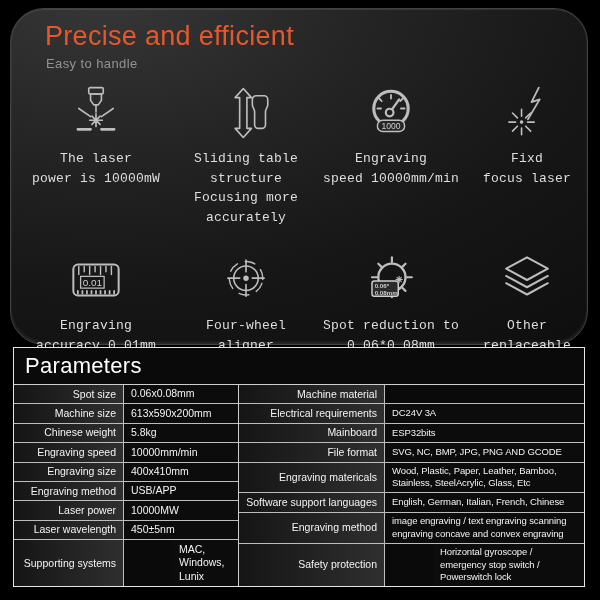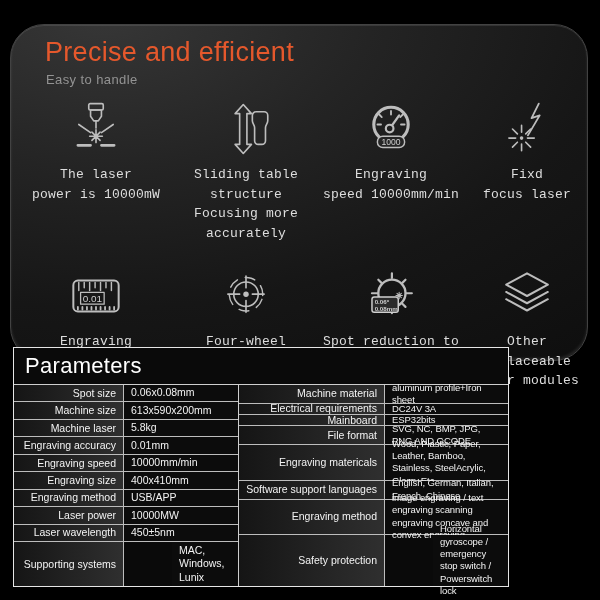--- a/index.html
+++ b/index.html
@@ -1,37 +1,37 @@
 <!DOCTYPE html>
 <html><head>
 <meta charset="utf-8">
 <style>
   html,body{margin:0;padding:0;background:#000;}
   body{width:600px;height:600px;position:relative;overflow:hidden;
        font-family:"Liberation Sans","DejaVu Sans",sans-serif;}
 
   
-  .hero{position:absolute;left:10px;top:24px;width:578px;height:337px;
+  .hero{position:absolute;left:10px;top:8px;width:578px;height:337px;
         box-sizing:border-box;border-radius:34px;
         background:radial-gradient(130% 130% at 16% -4%, #373737 0%, #242424 36%, #161616 68%, #0f0f0f 100%);
         border:1px solid #424242;
         box-shadow:inset 0 1px 0 rgba(255,255,255,.10), inset 0 -2px 3px rgba(255,255,255,.10);
         padding-top:12px;}
   .hero-title{margin:0 0 0 34px;font-size:27px;font-weight:500;letter-spacing:.3px;color:#e5582c;}
   .hero-subtitle{margin:4px 0 4px 35px;font-size:13px;color:#939393;letter-spacing:.4px;}
   .features{display:grid;grid-template-columns:150px 150px 140px 132px;
             padding-left:10px;margin-top:9px;row-gap:20px;}
   .feature{text-align:center;}
   .icon-box{height:62px;display:flex;align-items:flex-end;justify-content:center;margin-bottom:7px;}
   .caption{font-size:13px;line-height:1.5;color:#dedede;white-space:pre-line;letter-spacing:.2px;font-family:Liberation Mono, monospace;}
   .ic{stroke:#bdbdbd;fill:none;stroke-width:1.8;stroke-linecap:round;stroke-linejoin:round;display:block;}
   .ic text{stroke:none;fill:#cfcfcf;font-family:"Liberation Sans",sans-serif;}
 
   
-  .params{position:absolute;left:13px;top:347px;width:496px;height:240px;box-sizing:border-box;
+  .params{position:absolute;left:13px;top:347px;width:572px;height:240px;box-sizing:border-box;
           border:1.5px solid #e6e6e6;background:#0a0a0a;color:#f3f3f3;
           display:flex;flex-direction:column;}
   .params-heading{flex:0 0 36px;height:36px;border-bottom:1px solid #cfcfcf;
           display:flex;align-items:center;padding-left:11px;font-size:22px;letter-spacing:.3px;color:#ffffff;}
   .ptables{flex:1;display:flex;min-height:0;}
   .ptable{display:flex;flex-direction:column;min-height:0;}
   .ptable-left{flex:0 0 224px;width:224px;border-right:1px solid #cfcfcf;}
   .ptable-right{flex:1;}
   .prow{flex:1 1 auto;display:flex;border-bottom:1px solid #bdbdbd;min-height:0;}
   .prow:last-child{border-bottom:none;gap:48px;}
@@ -170,26 +170,22 @@
     <div class="ptable ptable-left" id="left-table">
         <div class="prow">
           <div class="plabel">Spot size</div>
           <div class="pvalue">0.06x0.08mm</div>
         </div>
         <div class="prow">
           <div class="plabel">Machine size</div>
           <div class="pvalue">613x590x200mm</div>
         </div>
         <div class="prow">
-          <div class="plabel">Machine laser</div>
+          <div class="plabel">Chinese weight</div>
           <div class="pvalue">5.8kg</div>
-        </div>
-        <div class="prow">
-          <div class="plabel">Engraving accuracy</div>
-          <div class="pvalue">0.01mm</div>
         </div>
         <div class="prow">
           <div class="plabel">Engraving speed</div>
           <div class="pvalue">10000mm/min</div>
         </div>
         <div class="prow">
           <div class="plabel">Engraving size</div>
           <div class="pvalue">400x410mm</div>
         </div>
         <div class="prow">
@@ -205,21 +201,20 @@
           <div class="pvalue">450±5nm</div>
         </div>
         <div class="prow">
           <div class="plabel">Supporting systems</div>
           <div class="pvalue">MAC, Windows, Lunix</div>
         </div>
       </div>
     <div class="ptable ptable-right" id="right-table">
         <div class="prow">
           <div class="plabel">Machine material</div>
-          <div class="pvalue">aluminum profile+Iron sheet</div>
         </div>
         <div class="prow">
           <div class="plabel">Electrical requirements</div>
           <div class="pvalue">DC24V 3A</div>
         </div>
         <div class="prow">
           <div class="plabel">Mainboard</div>
           <div class="pvalue">ESP32bits</div>
         </div>
         <div class="prow">

